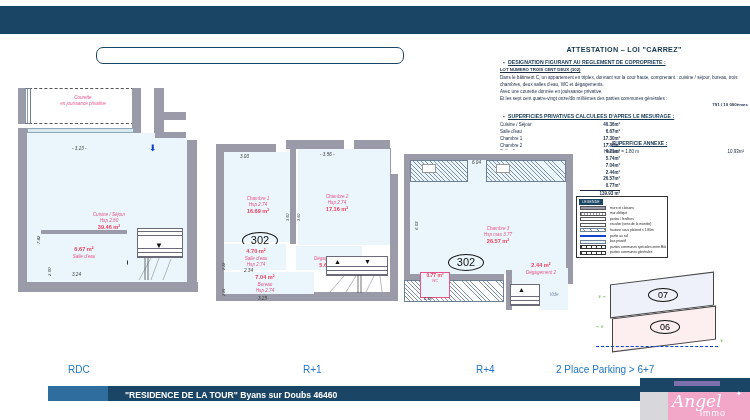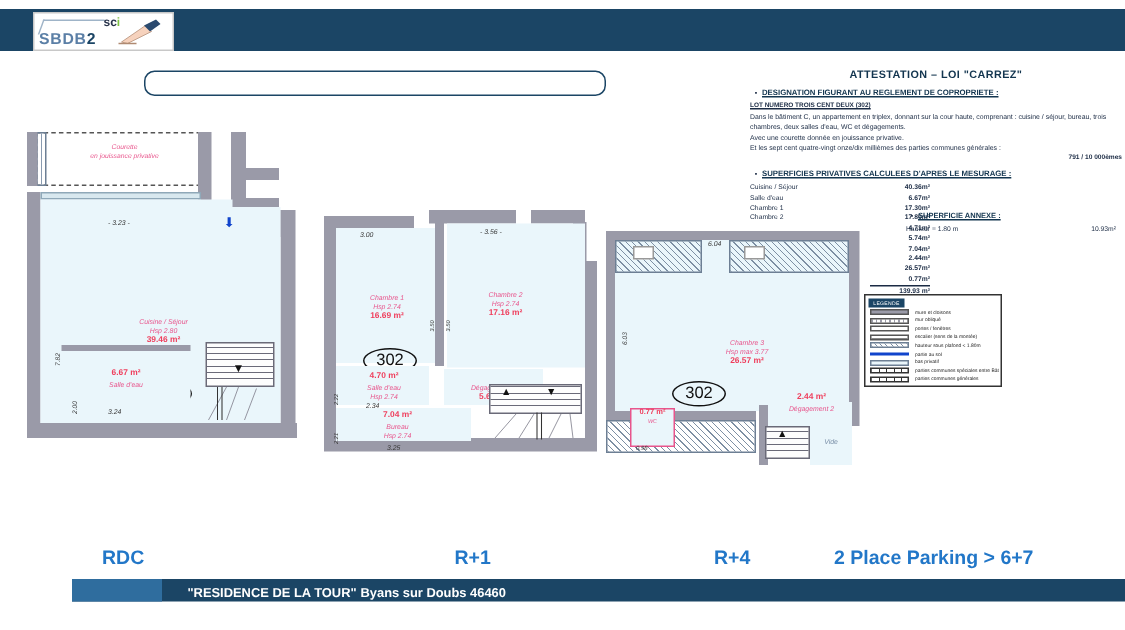--- a/index.html
+++ b/index.html
@@ -63,21 +63,21 @@
     border:.7px solid #6d7f94;box-sizing:border-box;}
   .hatchv{position:absolute;background:
     repeating-linear-gradient(90deg,#8a9bb0 0 .6px,transparent .6px 2.4px);
     border:.7px solid #6d7f94;box-sizing:border-box;}
   .stair{position:absolute;background:#fdfdfd;border:.7px solid #6a6a78;box-sizing:border-box;
     background-image:repeating-linear-gradient(0deg,#6a6a78 0 .6px,transparent .6px 4.2px);}
   .courette{position:absolute;background:#ffffff;border:.8px dashed #555;box-sizing:border-box;}
   .courlbl{position:absolute;text-align:center;color:#e8558c;font-size:4.5px;
     font-style:italic;line-height:1.4;}
   .arrow-blue{position:absolute;color:#1144cc;font-size:9px;line-height:1;}
-  .floorlbl{position:absolute;font-size:13px;font-weight:bold;color:#2277c8;}
+  .floorlbl{position:absolute;font-size:10px;font-weight:normal;color:#2277c8;}
 
   
   .legend{position:absolute;left:576px;top:196px;width:92px;height:62px;
     border:.8px solid #333;background:#fff;box-sizing:border-box;}
   .legend-title{position:absolute;left:2px;top:1.5px;width:24px;height:6px;background:#1b4565;
     color:#fff;font-size:3.4px;text-align:center;line-height:6px;letter-spacing:.2px;}
   .lg-sw{position:absolute;left:3px;width:26px;height:4px;box-sizing:border-box;}
   .lg-tx{position:absolute;left:33px;font-size:3.3px;color:#222;white-space:nowrap;}
 
   
@@ -102,34 +102,20 @@
     font-style:italic;font-family:"DejaVu Serif",serif;}
   .angel-sub{position:absolute;left:60px;top:30px;font-size:9px;color:#ffffff;letter-spacing:1px;}
   .angel-star{position:absolute;left:96px;top:12px;color:#ffffff;font-size:7px;}
 </style>
 </head>
 <body>
 
 <div id="page">
 
   <div class="hdr-bar"></div>
-  <div class="logo-box">
-    <div class="logo-roof"></div>
-    <div class="logo-sci">
-      <span>sc</span><span class="i">i</span>
-    </div>
-    <div class="logo-sbdb">
-      <span>SBDB</span><span class="b2">2</span>
-    </div>
-    <svg class="logo-pen" viewBox="0 0 34 18">
-      <path d="M4 16 L20 5 L24 9 L8 17 Z" fill="#f6d2bd" stroke="#b08a72" stroke-width=".5"></path>
-      <path d="M19 5 L27 1 L30 4 L23 9 Z" fill="#2b4a6f"></path>
-      <path d="M2 17 L14 17" stroke="#b08a72" stroke-width="1"></path>
-    </svg>
-  </div>
 
   <div class="subtitle-box"></div>
 
   <div class="att">
     <div class="att-title">ATTESTATION – LOI "CARREZ"</div>
     <div>
       <span class="bullet">▪</span><span class="att-h">DESIGNATION FIGURANT AU REGLEMENT DE COPROPRIETE :</span>
     </div>
     <div class="para">
       <p class="lot-head">LOT NUMERO TROIS CENT DEUX (302)</p>
@@ -379,23 +365,43 @@
         <div class="lg-tx" style="top: 36.6px;">partie au sol</div>
         <div class="lg-sw" style="top: 42.6px; background: rgb(234, 246, 251); border: 0.5px solid rgb(109, 127, 148);"></div>
         <div class="lg-tx" style="top: 42.2px;">bas privatif</div>
         <div class="lg-sw" style="top: 48.2px; background: repeating-linear-gradient(90deg, rgb(51, 51, 51) 0px, rgb(51, 51, 51) 0.5px, transparent 0.5px, transparent 5px) rgb(255, 255, 255); border: 0.5px solid rgb(51, 51, 51);"></div>
         <div class="lg-tx" style="top: 47.8px;">parties communes spéciales entre Bât</div>
         <div class="lg-sw" style="top: 53.8px; background: repeating-linear-gradient(90deg, rgb(51, 51, 51) 0px, rgb(51, 51, 51) 0.5px, transparent 0.5px, transparent 5px) rgb(255, 255, 255); border: 0.5px solid rgb(51, 51, 51);"></div>
         <div class="lg-tx" style="top: 53.4px;">parties communes générales</div>
       </div>
   </div>
 
+  <div class="pk" style="left:596px;top:272px;width:150px;height:88px;">
+    <div class="pk-lot" style="left:14px;top:6px;width:104px;height:34px;background:#eef0fa;
+         transform:skewY(-7deg);"></div>
+    <div class="pk-lot" style="left:16px;top:40px;width:104px;height:34px;background:#fdeef0;
+         transform:skewY(-7deg);"></div>
+    <div class="pk-badge" style="left:52px;top:16px;">07</div>
+    <div class="pk-badge" style="left:54px;top:48px;">06</div>
+    <div class="pk-dash" style="left:0px;top:74px;width:122px;"></div>
+    <div class="veg" style="left:2px;top:22px;">❦ ❧</div>
+    <div class="veg" style="left:0px;top:52px;">❧ ❦</div>
+    <div class="veg" style="left:124px;top:66px;">❦</div>
+  </div>
   <div class="floorlbl" style="left:556px;top:364px;">2 Place Parking &gt; 6+7</div>
 
   <div class="ftr"></div>
   <div class="ftr-accent"></div>
   <div class="ftr-txt">
     <span>"RESIDENCE DE LA TOUR"</span>
     <span>Byans sur Doubs 46460</span>
   </div>
 
+  <div class="angel">
+    <div class="angel-top"></div>
+    <div class="angel-top2"></div>
+    <div class="angel-grey"></div>
+    <div class="angel-name">Angel</div>
+    <div class="angel-sub">immo</div>
+    <div class="angel-star">✦</div>
+  </div>
 
 </div>
 
 </body></html>

